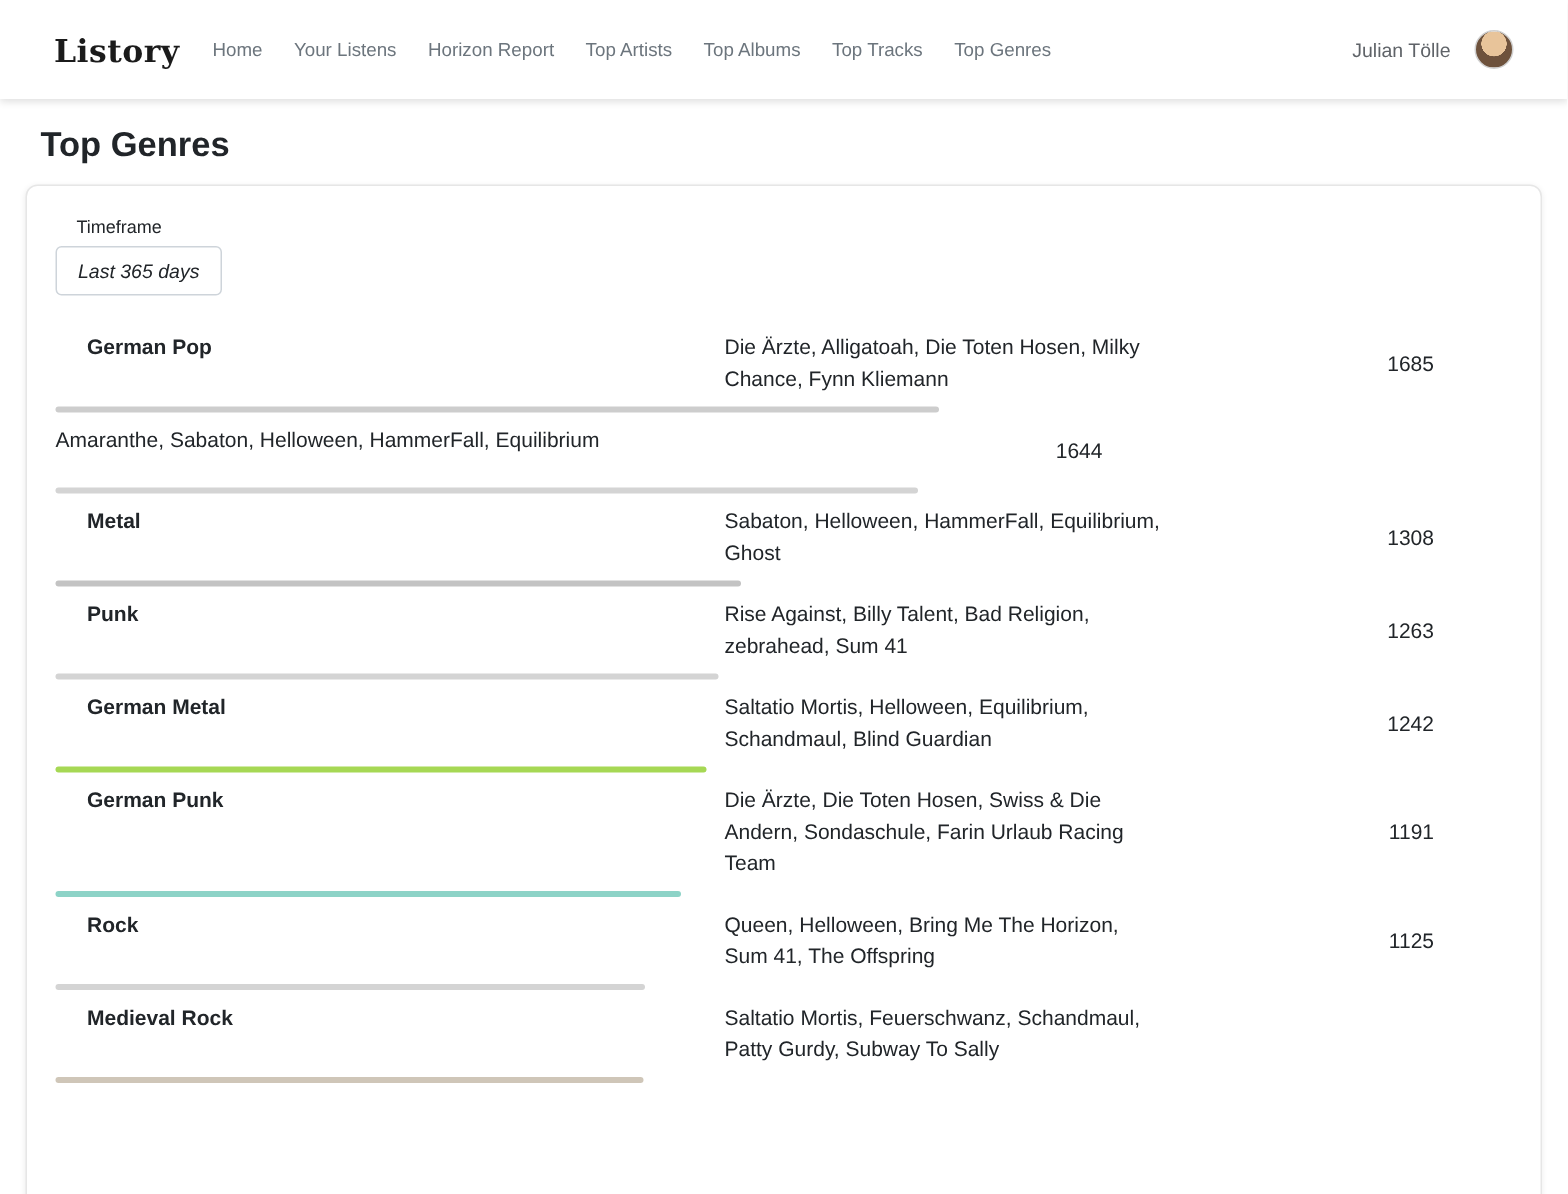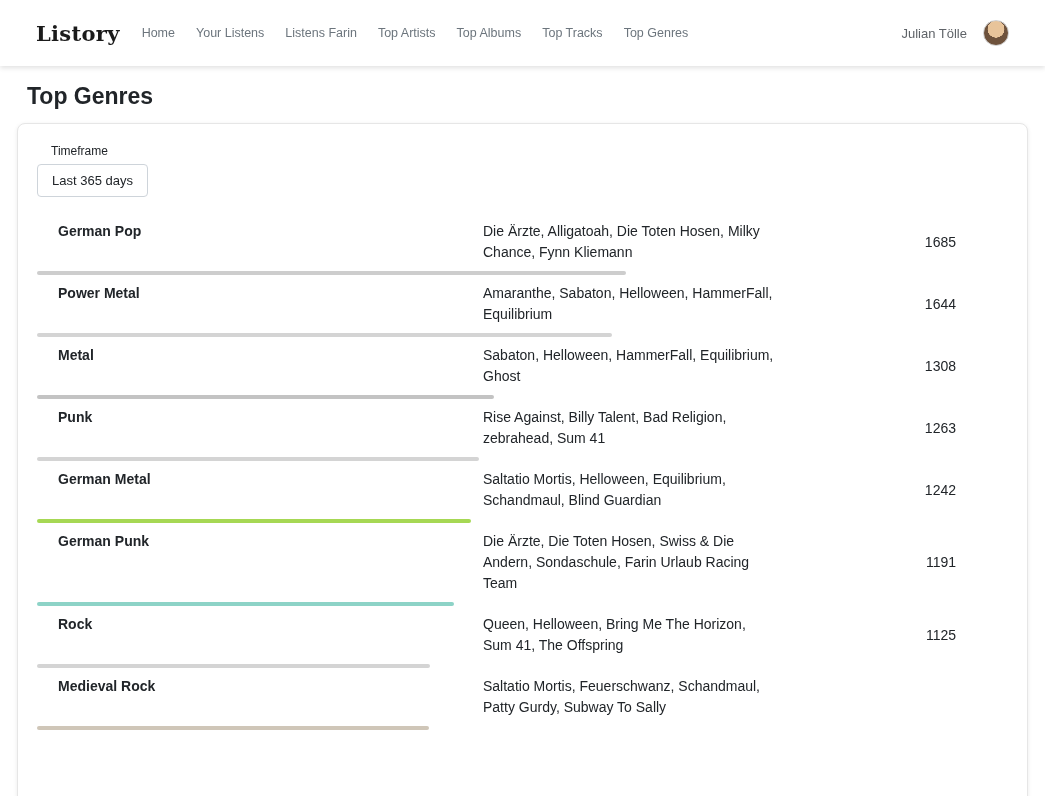--- a/index.html
+++ b/index.html
@@ -81,20 +81,21 @@
   }
   .timeframe-btn {
     background: #fff;
     border: 1px solid #ced4da;
     border-radius: 4px;
     font-family: "Liberation Sans", sans-serif;
     font-size: 13px;
     color: #212529;
     padding: 8px 14px;
     cursor: pointer;
+    font-style: italic;
   }
   
   .genres-table { margin-top: 16px; }
   .genre-row {
     display: grid;
     grid-template-columns: 446px 304px 1fr;
     position: relative;
     padding: 8px 0 12px 0;
     min-height: 54px;
     align-items: start;
@@ -127,21 +128,21 @@
   }
 </style>
 </head>
 <body>
 
 <header class="navbar">
   <div class="brand">Listory</div>
   <nav class="main-nav">
       <a class="nav-link" href="#">Home</a>
       <a class="nav-link" href="#">Your Listens</a>
-      <a class="nav-link" href="#">Listens Farin</a>
+      <a class="nav-link" href="#">Horizon Report</a>
       <a class="nav-link" href="#">Top Artists</a>
       <a class="nav-link" href="#">Top Albums</a>
       <a class="nav-link" href="#">Top Tracks</a>
       <a class="nav-link" href="#">Top Genres</a>
     </nav>
   <div class="user-area">
     <span class="user-name">Julian Tölle</span>
     <div class="avatar"></div>
   </div>
 </header>
@@ -158,21 +159,20 @@
     <div class="genres-table">
 
   <div class="genre-row">
     <div class="genre-name">German Pop</div>
     <div class="genre-artists">Die Ärzte, Alligatoah, Die Toten Hosen, Milky Chance, Fynn Kliemann</div>
     <div class="genre-count">1685</div>
     <div class="genre-bar" style="width: 60.7%; background: rgb(205, 205, 205);"></div>
   </div>
 
   <div class="genre-row">
-    <div class="genre-name">Power Metal</div>
     <div class="genre-artists">Amaranthe, Sabaton, Helloween, HammerFall, Equilibrium</div>
     <div class="genre-count">1644</div>
     <div class="genre-bar" style="width: 59.2%; background: rgb(212, 212, 212);"></div>
   </div>
 
   <div class="genre-row">
     <div class="genre-name">Metal</div>
     <div class="genre-artists">Sabaton, Helloween, HammerFall, Equilibrium, Ghost</div>
     <div class="genre-count">1308</div>
     <div class="genre-bar" style="width: 47.1%; background: rgb(195, 195, 195);"></div>

